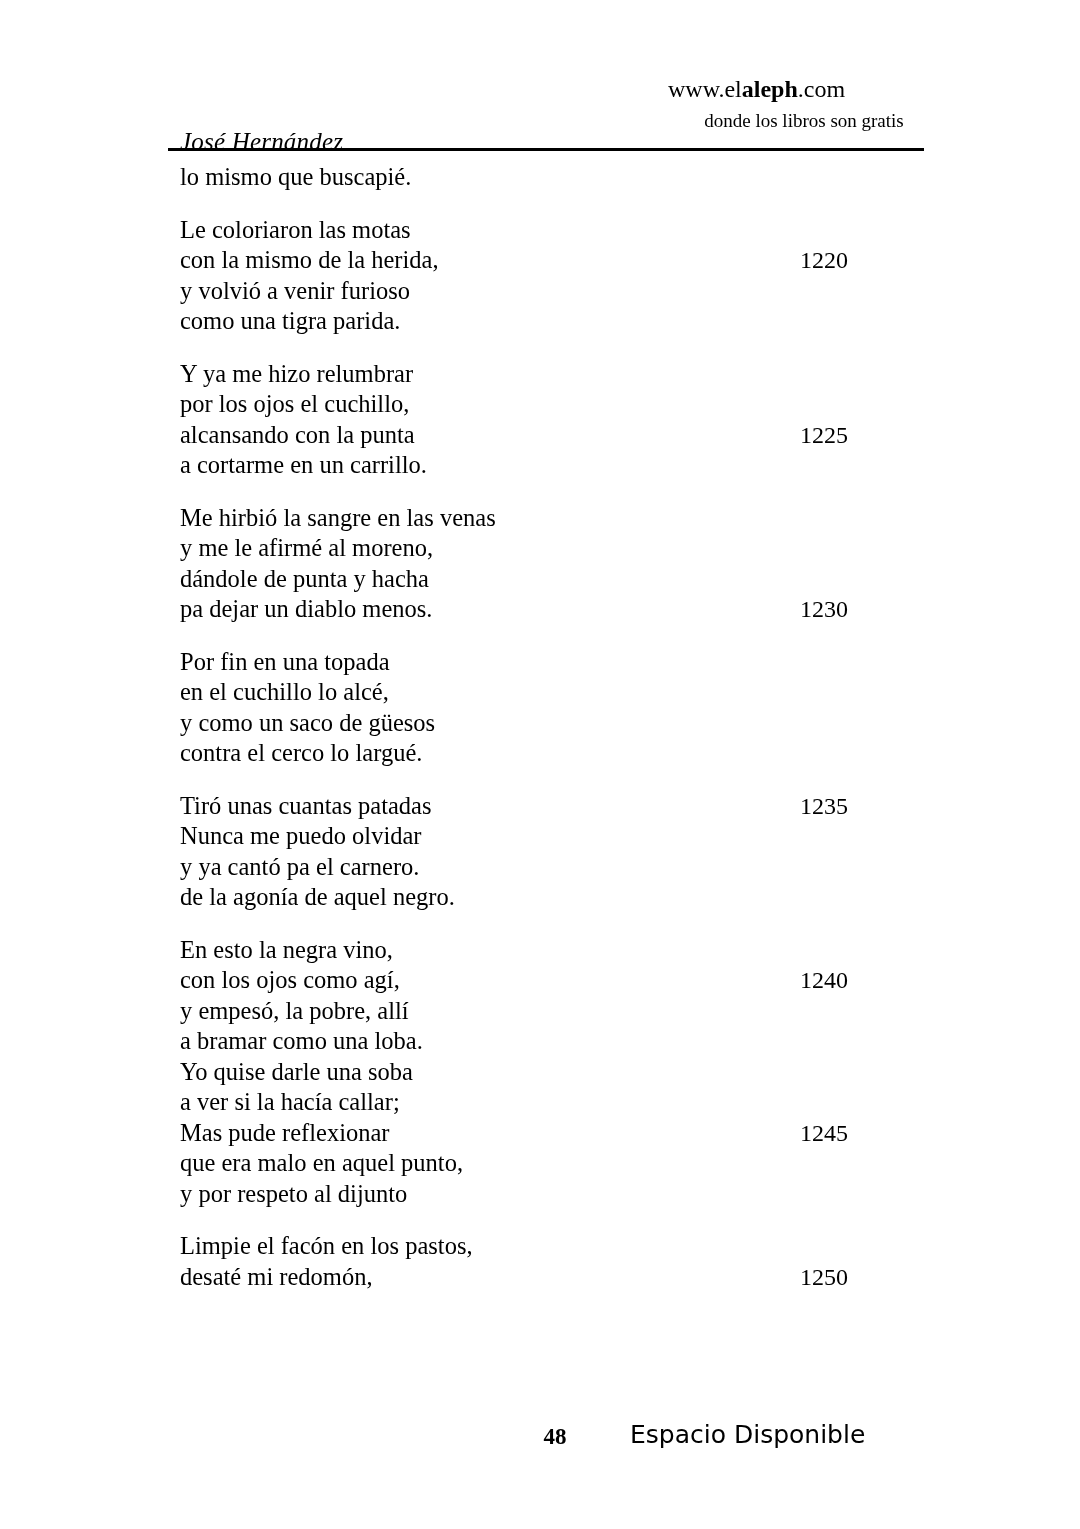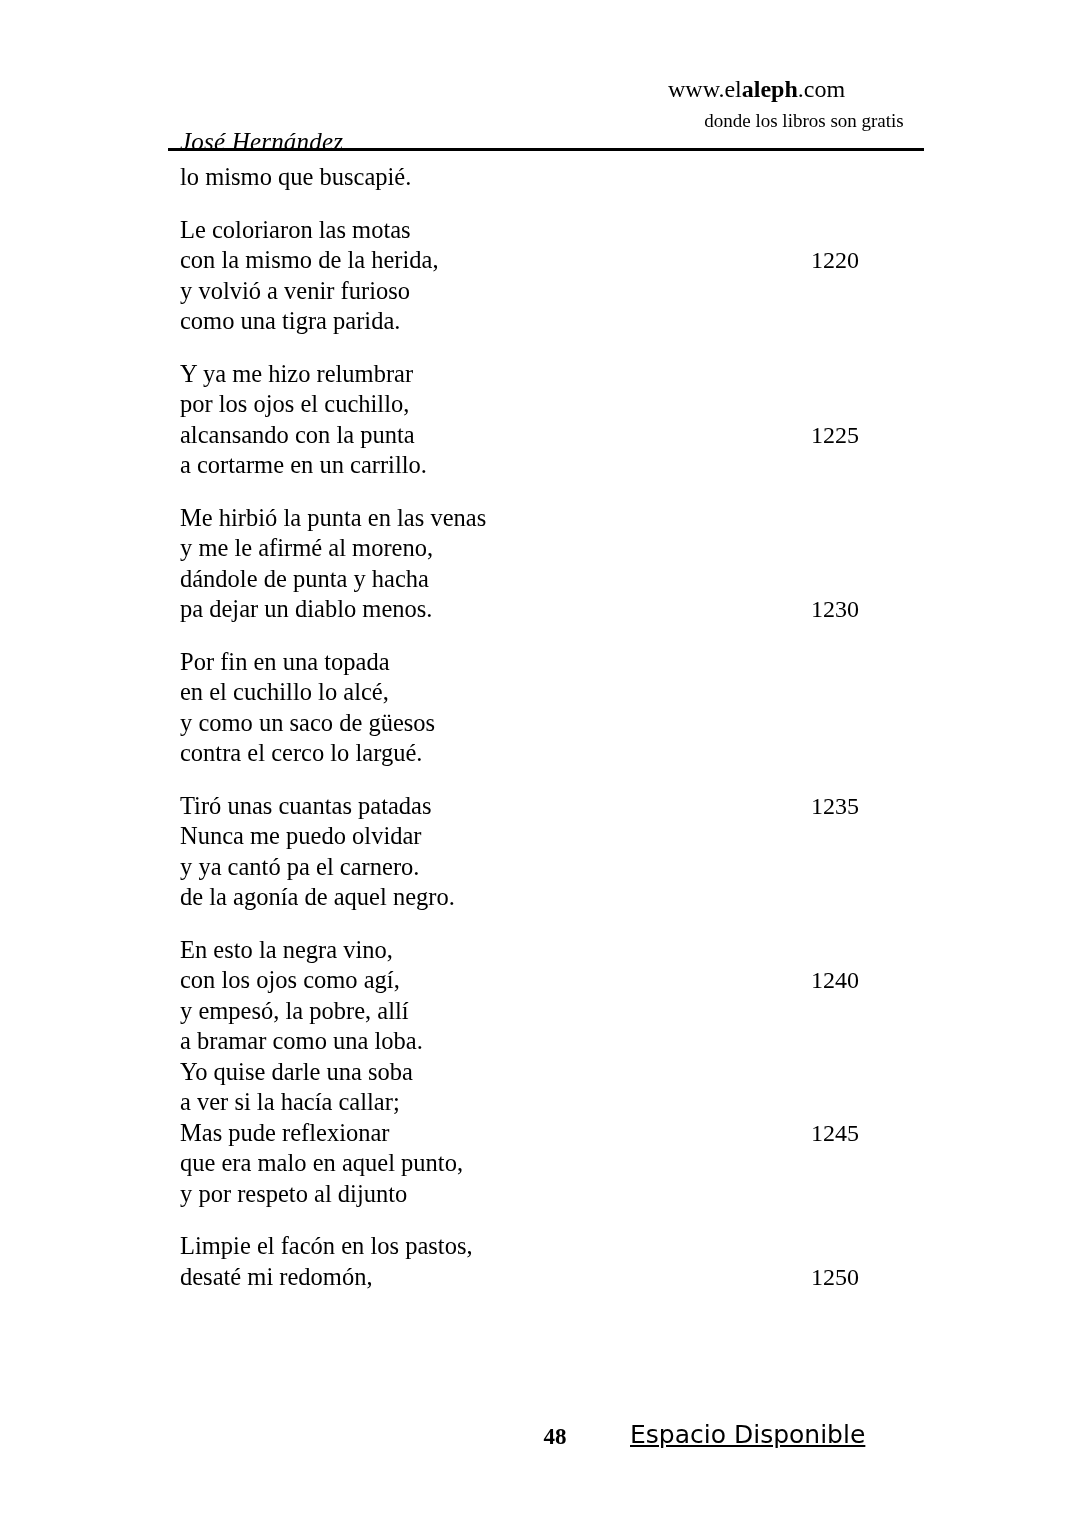--- a/index.html
+++ b/index.html
@@ -80,41 +80,39 @@
     height: 30.5px;
     font-size: 24.5px;
     line-height: 30.5px;
     white-space: pre;
   }
   .line .num {
     position: absolute;
     left: 620px;
     top: 0;
     width: 70px;
-    text-align: center;
     font-size: 24px;
   }
   
   .footer-page {
     position: absolute;
     left: 500px;
     top: 1424px;
     width: 110px;
     text-align: center;
     font-weight: bold;
     font-size: 23px;
   }
   .footer-note {
     position: absolute;
     left: 630px;
     top: 1420px;
     width: 320px;
     font-family: "DejaVu Sans", sans-serif;
     font-size: 25px;
-    text-decoration: underline;
   }
 </style>
 </head>
 <body>
 
 <div class="page">
 
   <div class="header">
     <div class="header-author">José Hernández</div>
     <div class="header-site"><span>www.el</span><span class="bold">aleph</span><span>.com</span></div>
@@ -132,21 +130,21 @@
         <div class="line"><span>y volvió a venir furioso</span></div>
         <div class="line"><span>como una tigra parida.</span></div>
       </div>
       <div class="stanza">
         <div class="line"><span>Y ya me hizo relumbrar</span></div>
         <div class="line"><span>por los ojos el cuchillo,</span></div>
         <div class="line"><span>alcansando con la punta</span><span class="num">1225</span></div>
         <div class="line"><span>a cortarme en un carrillo.</span></div>
       </div>
       <div class="stanza">
-        <div class="line"><span>Me hirbió la punta en las venas</span></div>
+        <div class="line"><span>Me hirbió la sangre en las venas</span></div>
         <div class="line"><span>y me le afirmé al moreno,</span></div>
         <div class="line"><span>dándole de punta y hacha</span></div>
         <div class="line"><span>pa dejar un diablo menos.</span><span class="num">1230</span></div>
       </div>
       <div class="stanza">
         <div class="line"><span>Por fin en una topada</span></div>
         <div class="line"><span>en el cuchillo lo alcé,</span></div>
         <div class="line"><span>y como un saco de güesos</span></div>
         <div class="line"><span>contra el cerco lo largué.</span></div>
       </div>

